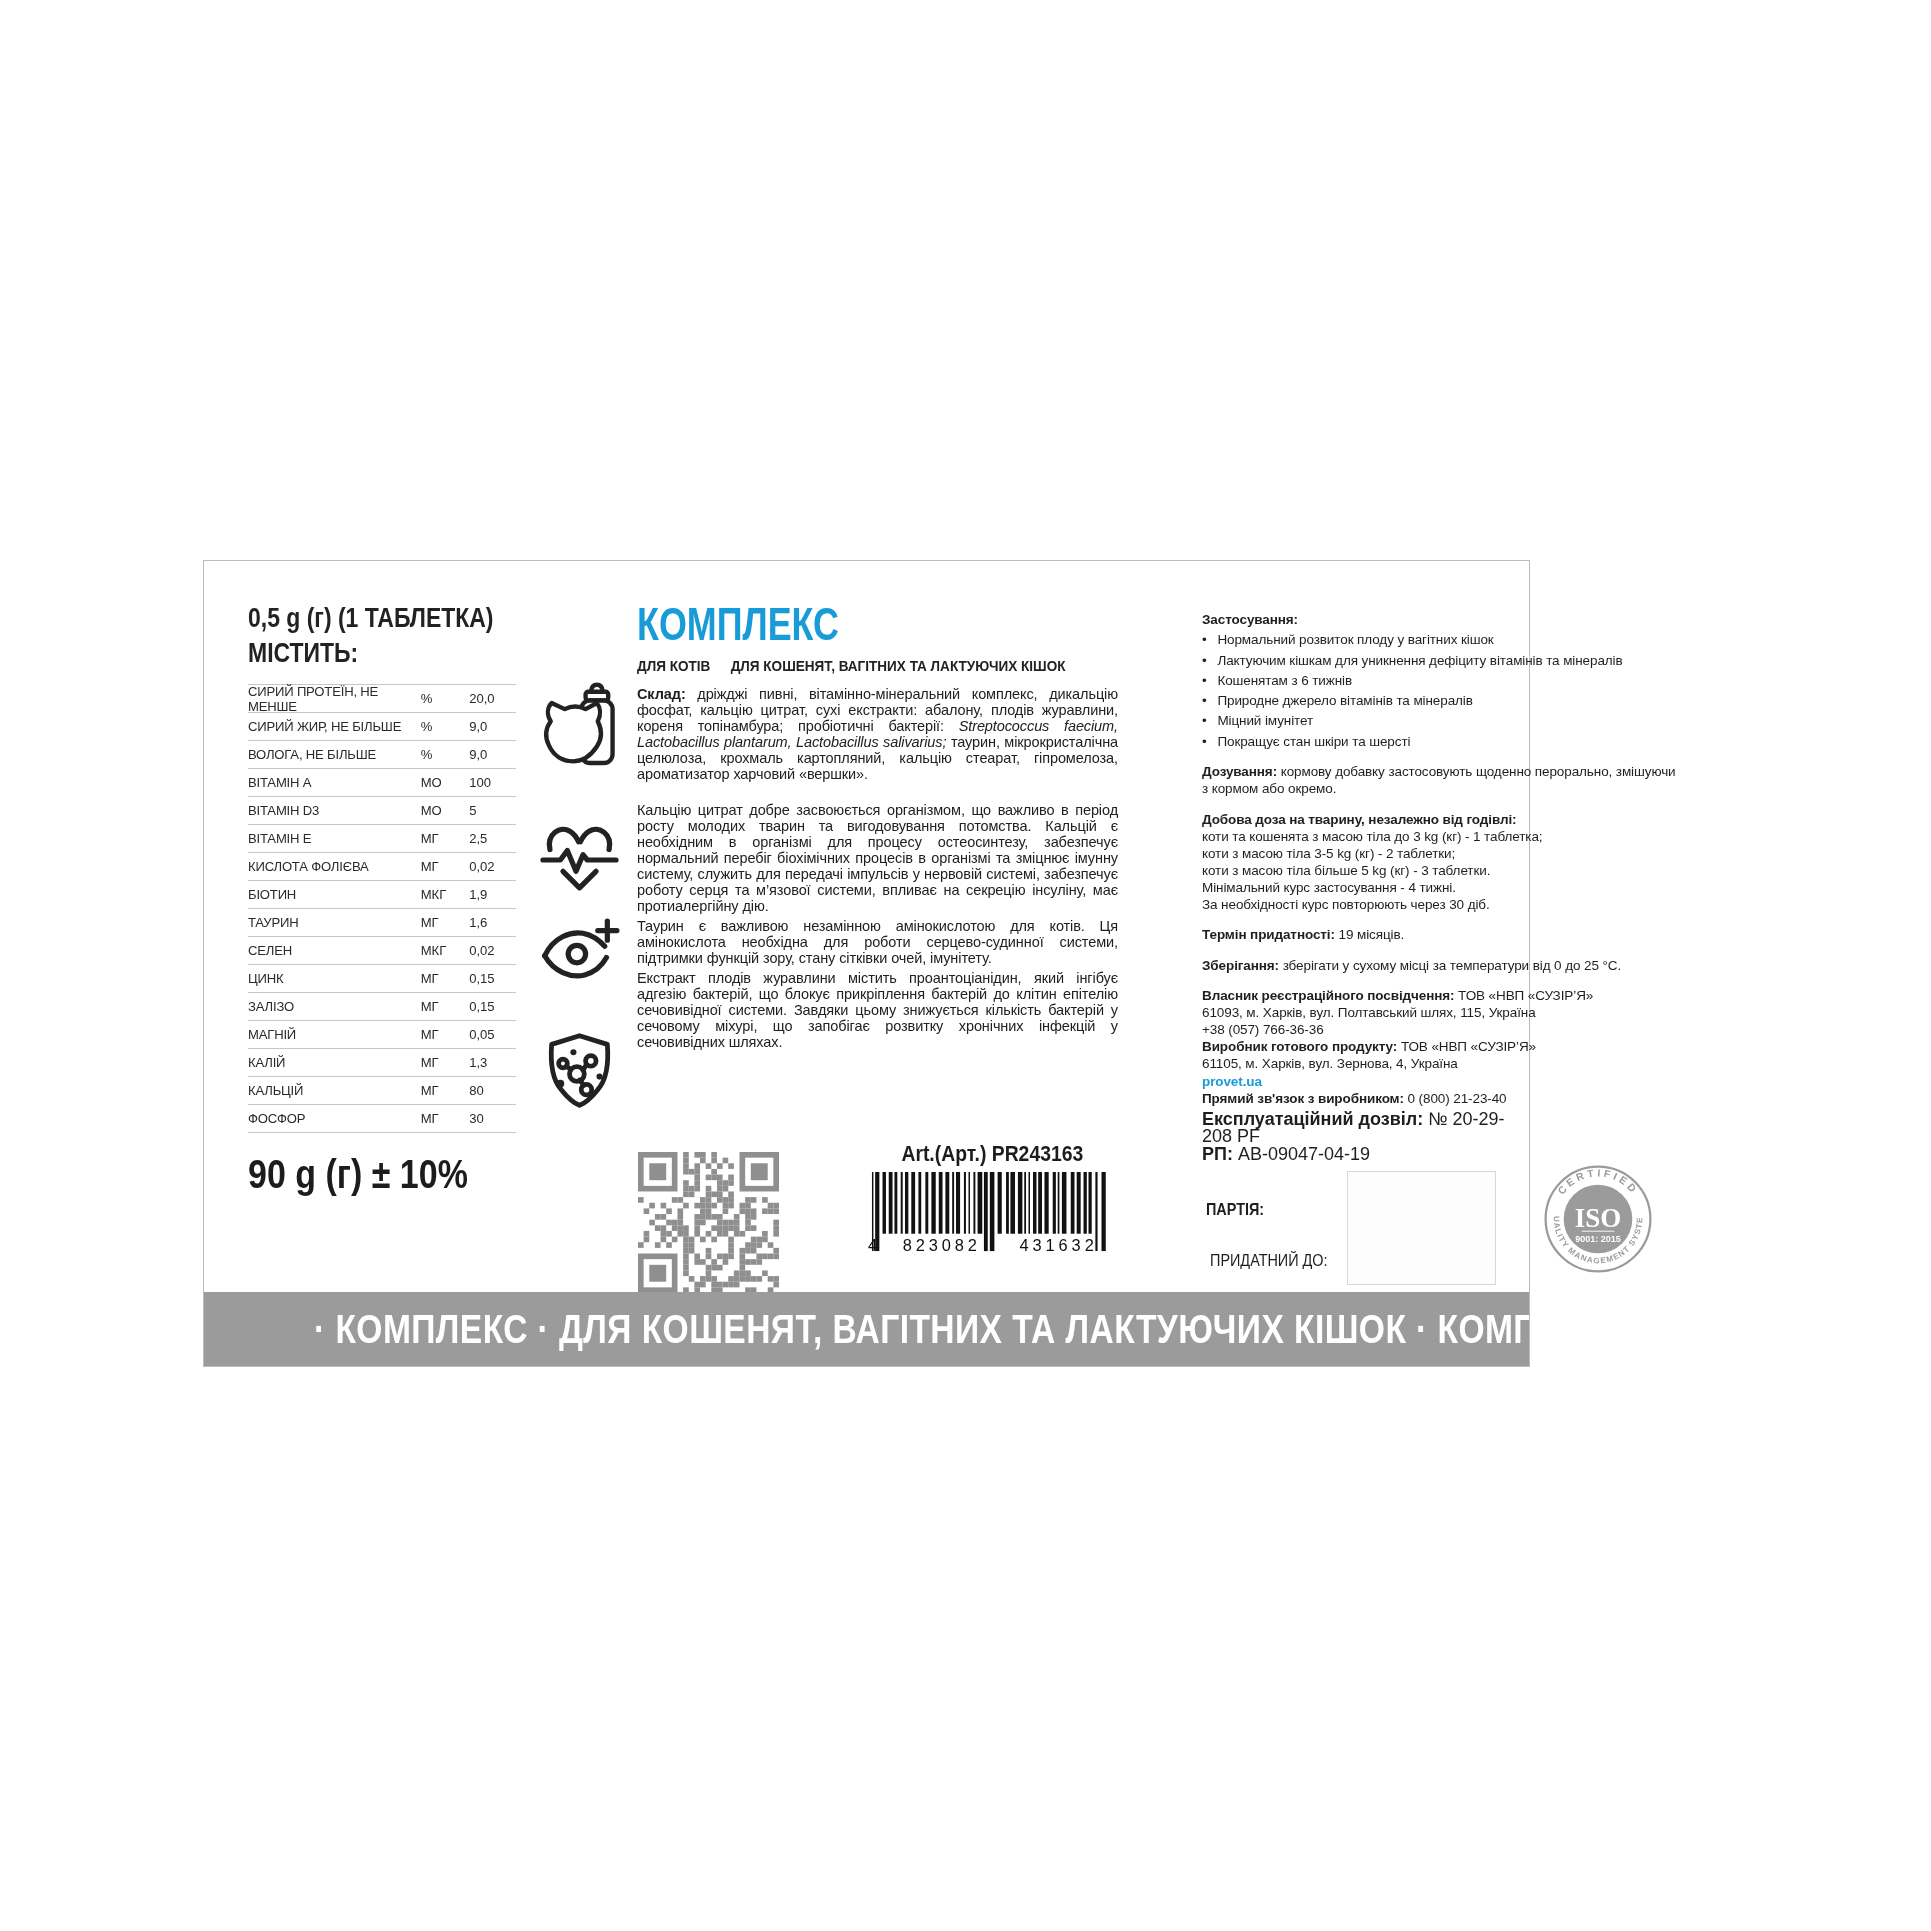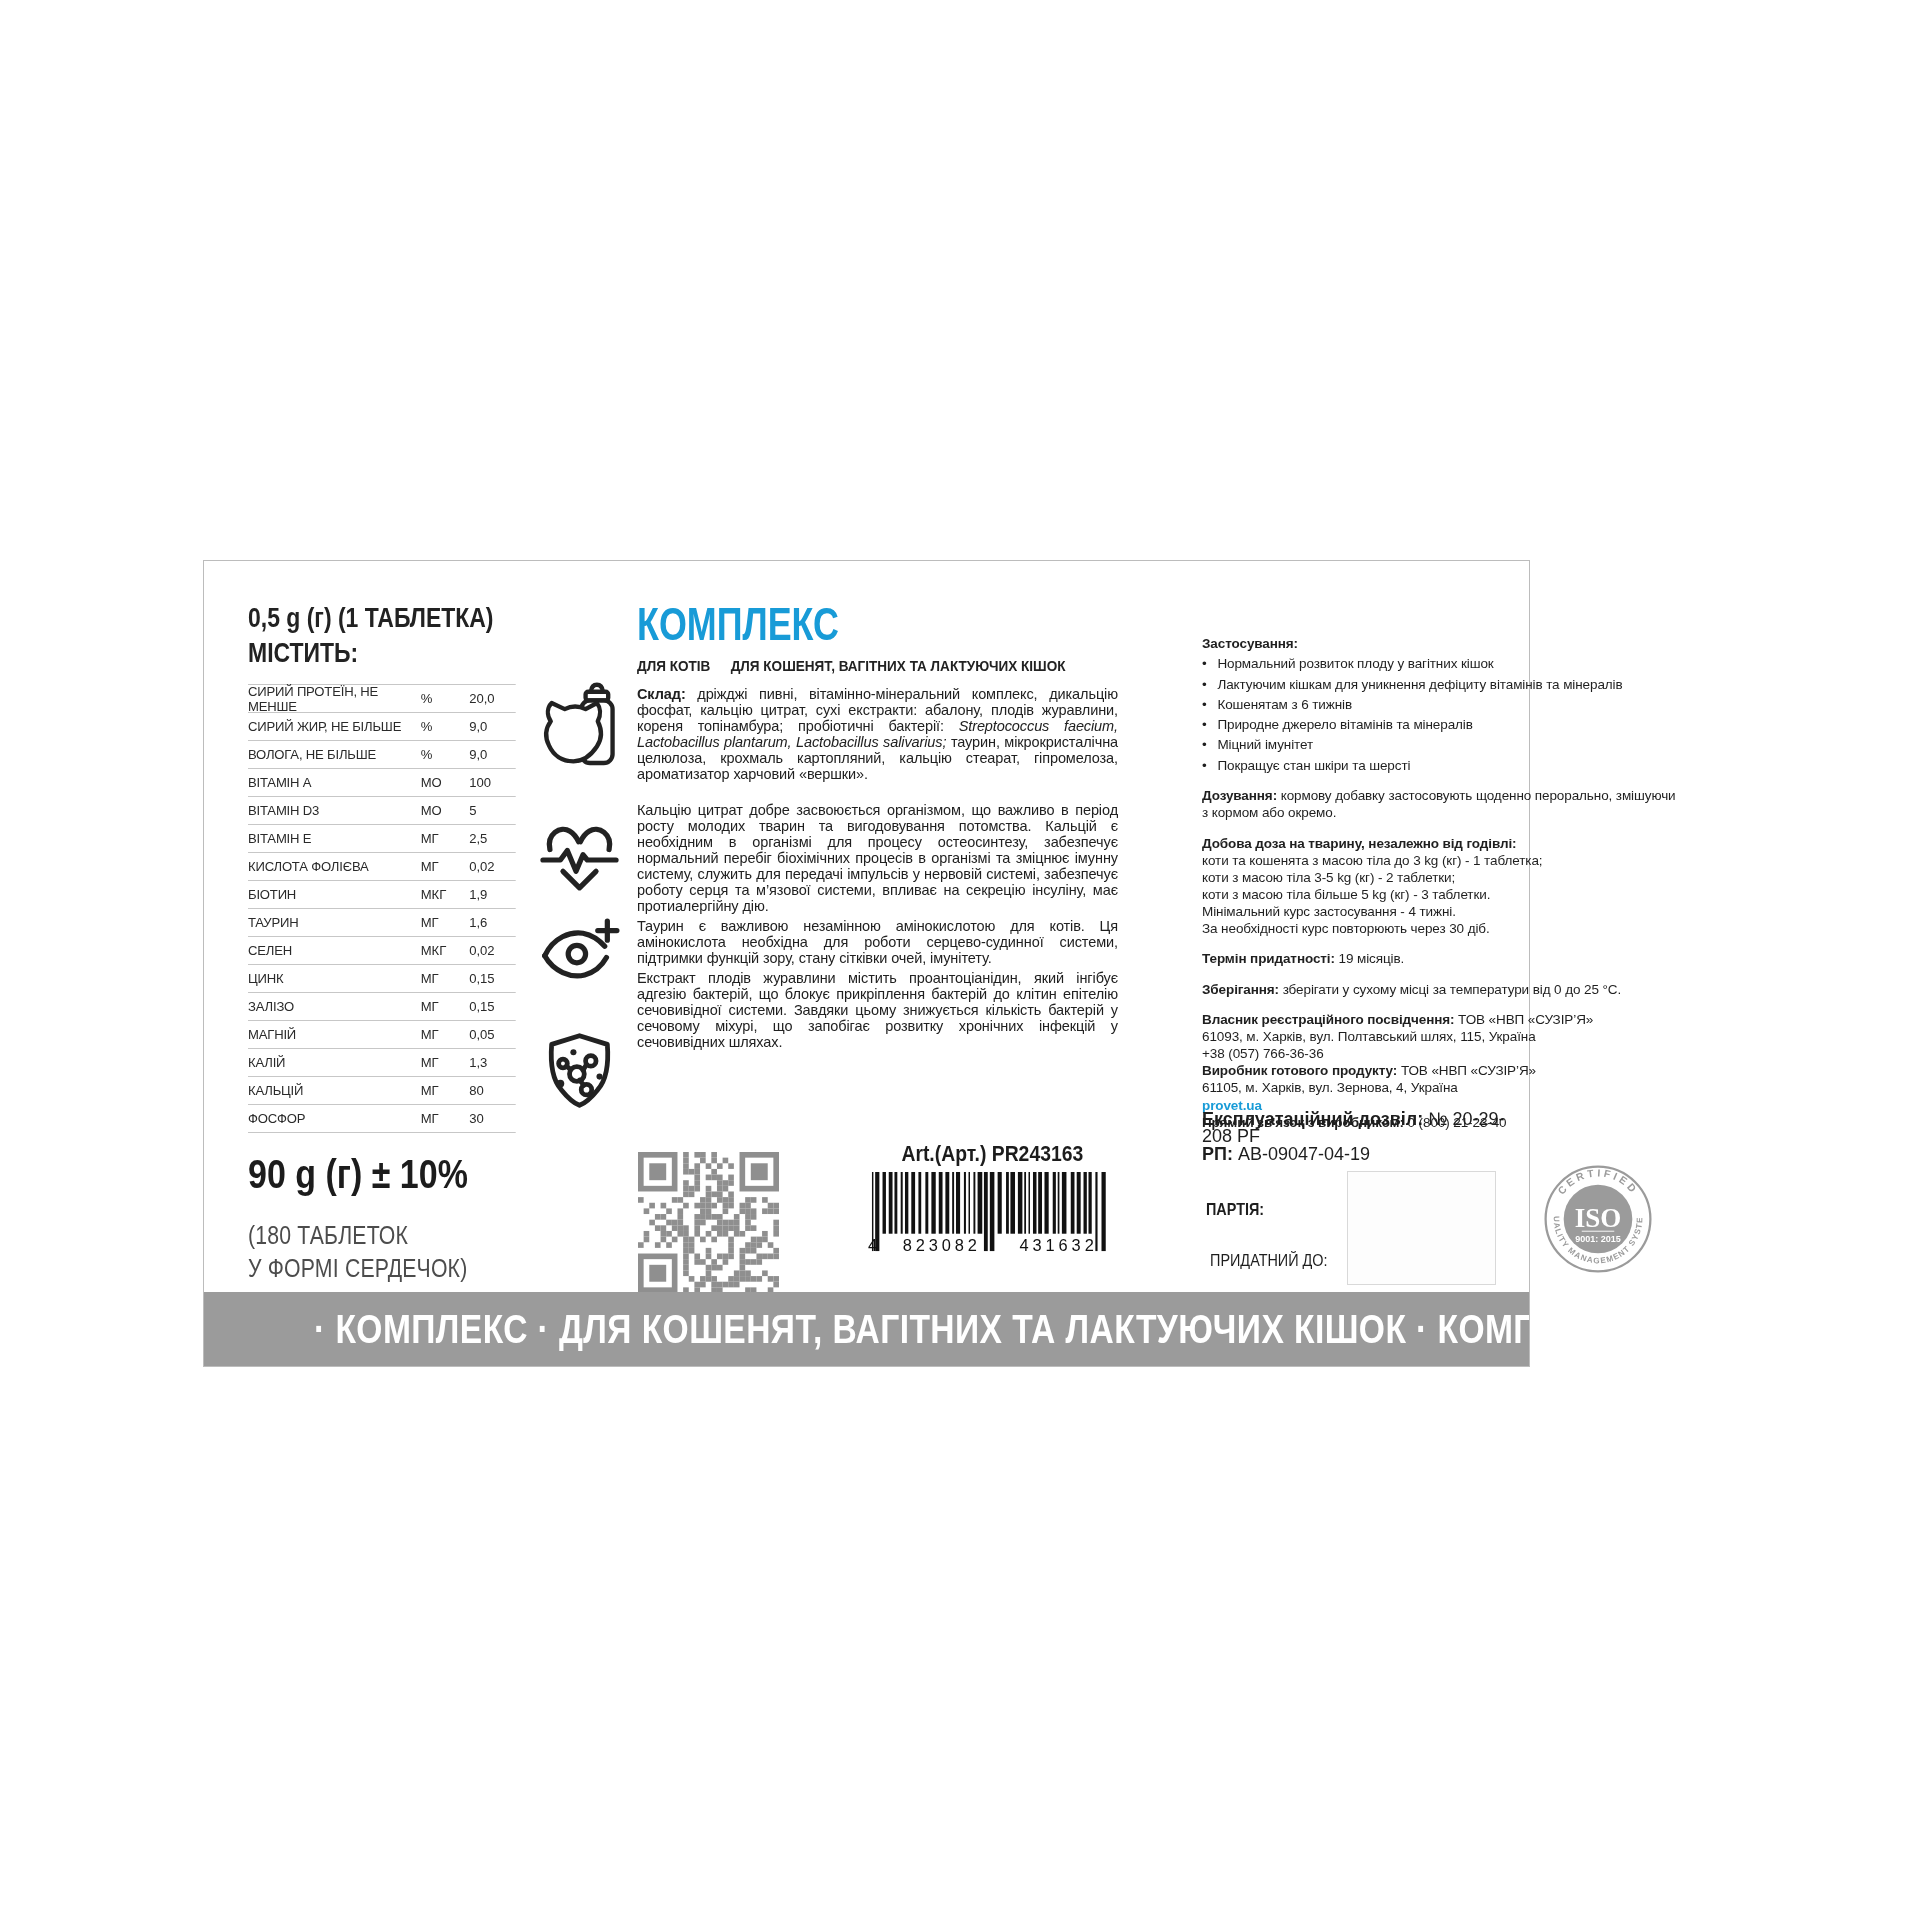--- a/index.html
+++ b/index.html
@@ -37,21 +37,21 @@
   .subtitle { display:flex; align-items:center; margin-top:8.7px; font-size:15.4px; font-weight:bold; color:#222; transform:scaleX(.88); transform-origin:0 0; white-space:nowrap; }
   .vbar { width:3.9px; height:15.4px; background:#189bd7; margin:0 11.6px; }
   .paras { margin-top:11.6px; }
   .paras p { font-size:14.5px; line-height:16px; letter-spacing:-0.1px; text-align:justify; color:#212121; margin-bottom:3.9px; }
   .paras p.gap { margin-bottom:20px; }
   .paras .it { font-style:italic; }
   .paras b { font-weight:bold; }
   .paras sub { font-size:8.7px; }
 
   
-  .right-col { position:absolute; left:998px; top:50px; width:483px; font-size:13.5px; line-height:17px; color:#1f1f1f; letter-spacing:-0.1px;margin-top:24px; }
+  .right-col { position:absolute; left:998px; top:50px; width:483px; font-size:13.5px; line-height:17px; color:#1f1f1f; letter-spacing:-0.1px; }
   .right-col b { font-weight:bold; }
   .usage-head { font-weight:bold; margin-bottom:2.9px; }
   .bullets .bl { display:flex; margin-top:4.3px; line-height:16px; }
   .bullets .dot { width:15.4px; flex:0 0 15.4px; }
   .sec { margin-top:13.5px; }
   .weblink { color:#189bd7; font-weight:bold; margin-top:1px; }
 
   
   .qr { position:absolute; left:434px; top:591px; width:141px; height:141px; }
   .art { position:absolute; left:664px; top:580px; width:249px; text-align:center; font-size:22px; font-weight:bold; color:#1c1c1c; }
@@ -159,26 +159,20 @@
           <span class="av">80</span>
         </div>
       <div class="arow">
           <span class="an">ФОСФОР</span>
           <span class="au">МГ</span>
           <span class="av">30</span>
         </div>
     </div>
 
     <div class="weight"><span class="cx85">90 g (г) ± 10%</span></div>
-    <div class="tabnote">
-      <span class="cx85">
-        <div>(180 ТАБЛЕТОК</div>
-        <div>У ФОРМІ СЕРДЕЧОК)</div>
-      </span>
-    </div>
 
     <div class="icn" id="icn1">
       <svg viewBox="0 0 100 104" fill="none" stroke="#222" stroke-width="5" stroke-linecap="round" stroke-linejoin="round">
         <path d="M63,12 Q64,4 70,4 Q76,4 77,12"></path>
         <rect x="57" y="12" width="26" height="10" rx="3"></rect>
         <rect x="52" y="22" width="36" height="72" rx="10"></rect>
         <circle cx="61" cy="36" r="3" fill="#222" stroke="none"></circle>
         <circle cx="61" cy="50" r="3" fill="#222" stroke="none"></circle>
         <circle cx="61" cy="64" r="3" fill="#222" stroke="none"></circle>
         <circle cx="61" cy="78" r="3" fill="#222" stroke="none"></circle>

